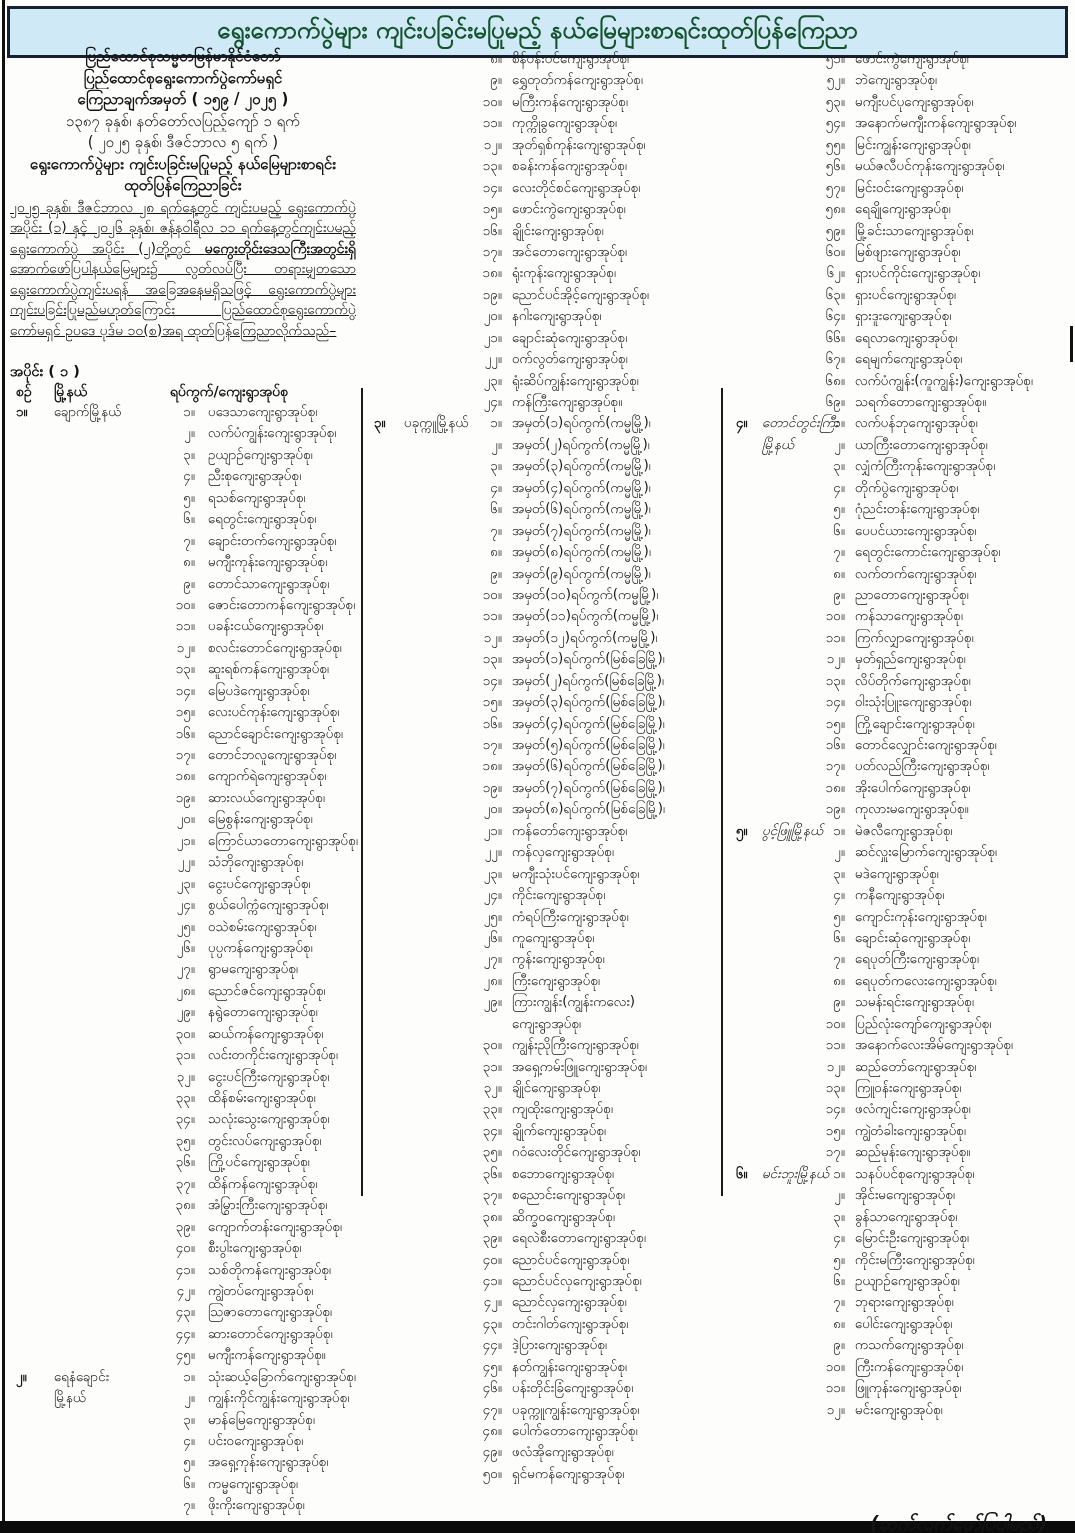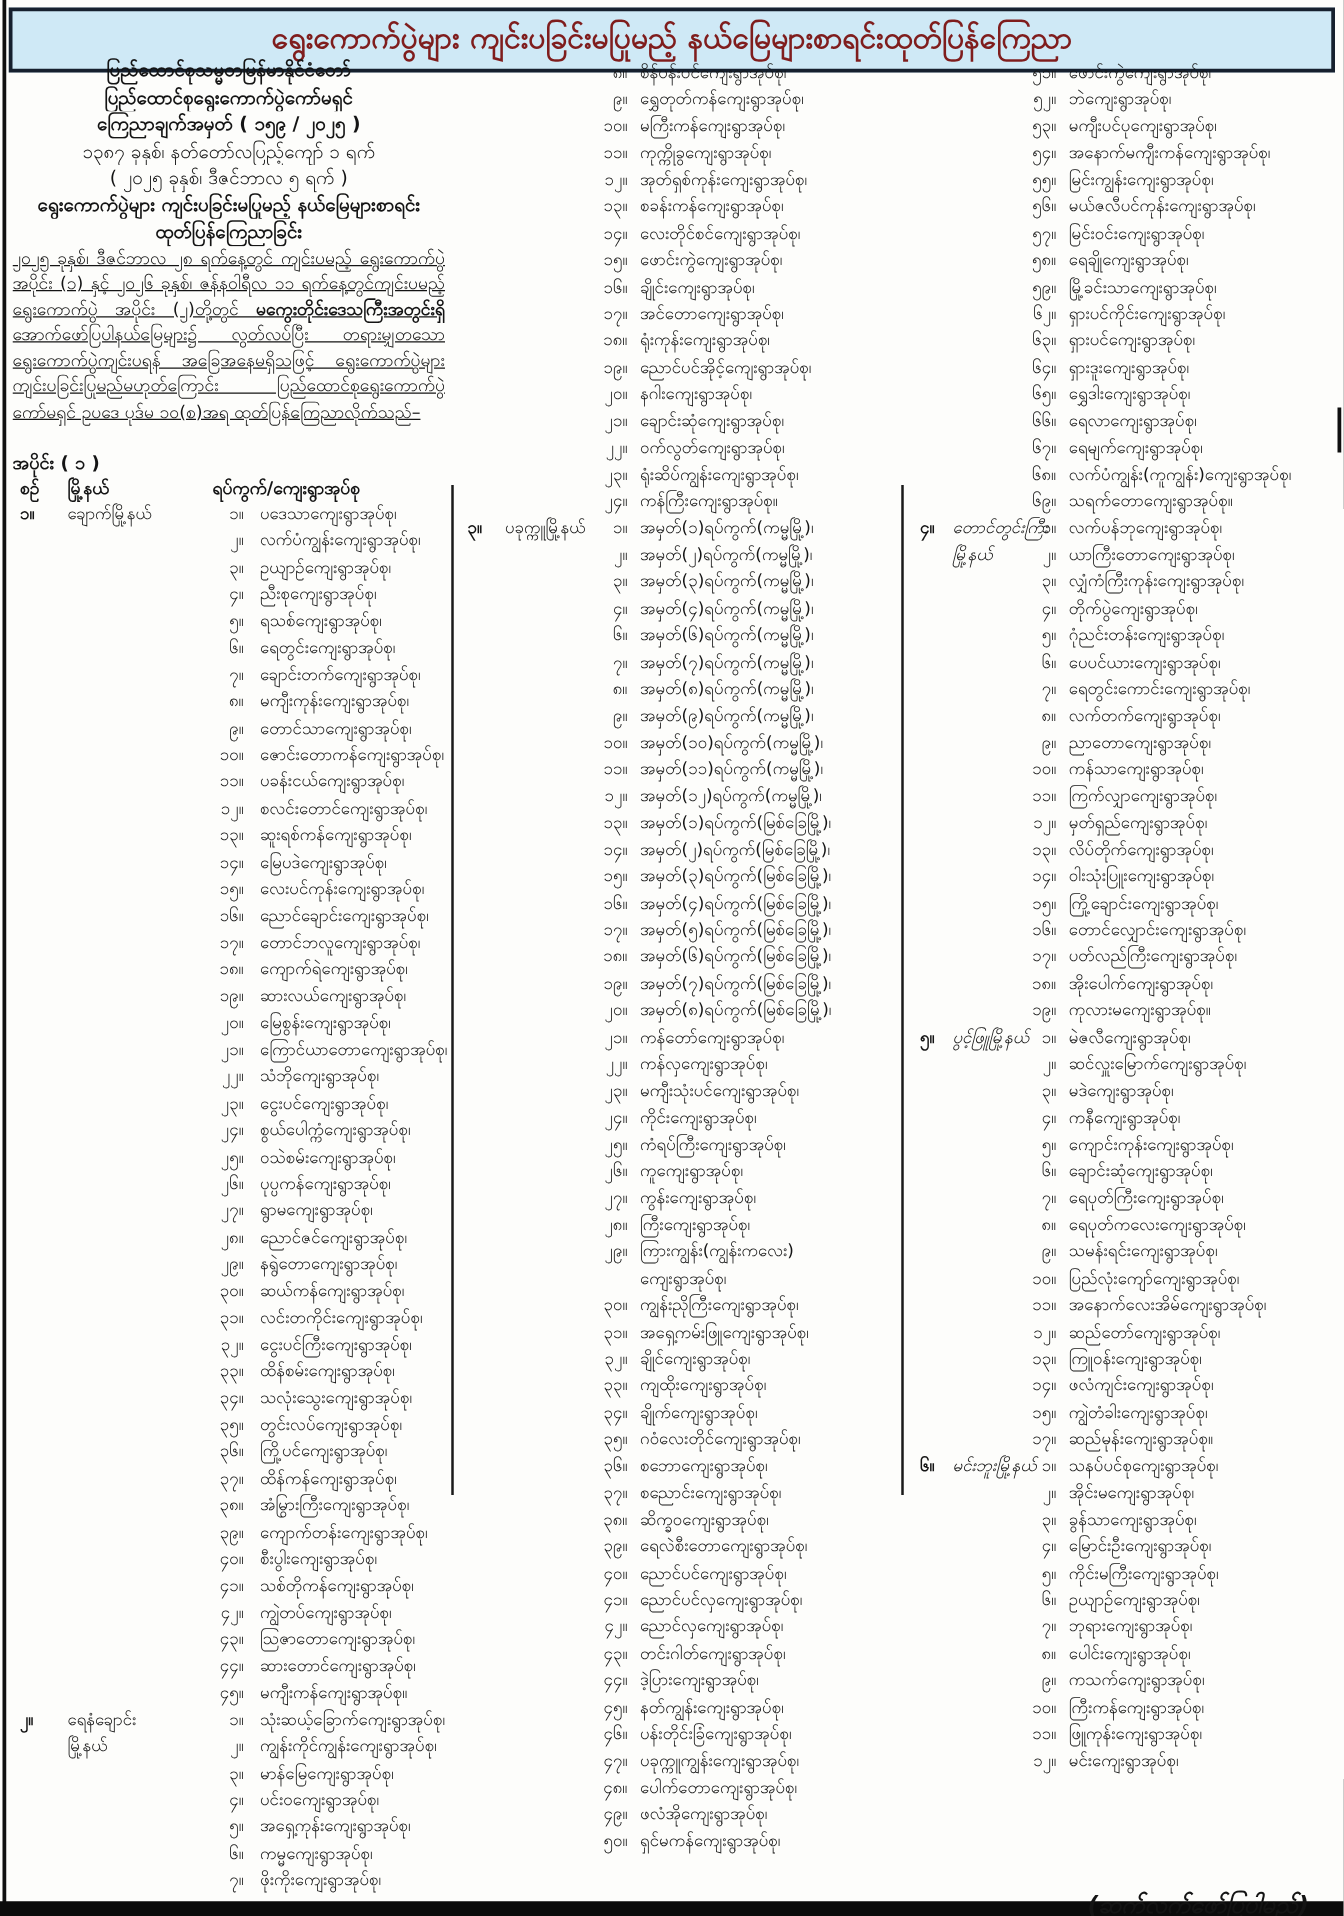--- a/index.html
+++ b/index.html
@@ -3,21 +3,21 @@
 <meta charset="utf-8">
 <style>
   html,body{margin:0;padding:0;background:#888;}
   .page{position:relative;width:1075px;height:1533px;background:#fdfdfb;overflow:hidden;
         font-family:"DejaVu Sans","Liberation Sans",sans-serif;color:#141414;}
   .edge-left{position:absolute;left:2px;top:0;bottom:0;width:3px;background:#101010;}
   .edge-bottom{position:absolute;left:0;right:0;bottom:0;height:12px;background:#0b0b0b;}
   .edge-right-mark{position:absolute;right:2px;top:326px;height:36px;width:3px;background:#101010;}
   .banner{position:absolute;left:7px;right:7px;top:6px;height:46px;background:#cfe9f6;
           border:3px solid #16202e;display:flex;align-items:center;justify-content:center;}
-  .banner span{font-size:24px;font-weight:bold;color:#7f1d1d;white-space:nowrap;}
+  .banner span{font-size:24px;font-weight:bold;color:#14532d;white-space:nowrap;}
   .col{position:absolute;top:46px;}
   .col1{left:10px;width:346px;}
   .col2{left:372px;width:340px;}
   .col3{left:730px;width:338px;}
   .intro{width:100%;}
   .iline{height:21.5px;line-height:21.5px;text-align:center;font-size:15px;white-space:nowrap;overflow:hidden;}
   .b{font-weight:bold;}
   .i{font-style:italic;}
   .para{margin:0;height:164px;overflow:hidden;font-size:14px;line-height:20.5px;text-align:justify;text-decoration:underline;}
   .part{height:20px;line-height:20px;font-size:14.5px;}
@@ -203,24 +203,24 @@
     <div class="list-col">
         <div class="row"><span class="n">၅၁။</span><span class="v">ဖောင်းကွဲကျေးရွာအုပ်စု၊</span></div>
         <div class="row"><span class="n">၅၂။</span><span class="v">ဘဲကျေးရွာအုပ်စု၊</span></div>
         <div class="row"><span class="n">၅၃။</span><span class="v">မကျီးပင်ပုကျေးရွာအုပ်စု၊</span></div>
         <div class="row"><span class="n">၅၄။</span><span class="v">အနောက်မကျီးကန်ကျေးရွာအုပ်စု၊</span></div>
         <div class="row"><span class="n">၅၅။</span><span class="v">မြင်းကျွန်းကျေးရွာအုပ်စု၊</span></div>
         <div class="row"><span class="n">၅၆။</span><span class="v">မယ်ဇလီပင်ကုန်းကျေးရွာအုပ်စု၊</span></div>
         <div class="row"><span class="n">၅၇။</span><span class="v">မြင်းဝင်းကျေးရွာအုပ်စု၊</span></div>
         <div class="row"><span class="n">၅၈။</span><span class="v">ရေချိုကျေးရွာအုပ်စု၊</span></div>
         <div class="row"><span class="n">၅၉။</span><span class="v">မြို့ခင်းသာကျေးရွာအုပ်စု၊</span></div>
+        <div class="row"><span class="n">၆၀။</span><span class="v">မြစ်ဖျားကျေးရွာအုပ်စု၊</span></div>
         <div class="row"><span class="n">၆၂။</span><span class="v">ရှားပင်ကိုင်းကျေးရွာအုပ်စု၊</span></div>
         <div class="row"><span class="n">၆၃။</span><span class="v">ရှားပင်ကျေးရွာအုပ်စု၊</span></div>
         <div class="row"><span class="n">၆၄။</span><span class="v">ရှားဒူးကျေးရွာအုပ်စု၊</span></div>
-        <div class="row"><span class="n">၆၅။</span><span class="v">ရွှေဒါးကျေးရွာအုပ်စု၊</span></div>
         <div class="row"><span class="n">၆၆။</span><span class="v">ရေလာကျေးရွာအုပ်စု၊</span></div>
         <div class="row"><span class="n">၆၇။</span><span class="v">ရေမျက်ကျေးရွာအုပ်စု၊</span></div>
         <div class="row"><span class="n">၆၈။</span><span class="v">လက်ပံကျွန်း(ကူကျွန်း)ကျေးရွာအုပ်စု၊</span></div>
         <div class="row"><span class="n">၆၉။</span><span class="v">သရက်တောကျေးရွာအုပ်စု။</span></div>
         <div class="row"><span class="ts b">၄။</span><span class="tn">တောင်တွင်းကြီး</span><span class="n">၁။</span><span class="v">လက်ပန်ဘုကျေးရွာအုပ်စု၊</span></div>
         <div class="row"><span class="tn">မြို့နယ်</span><span class="n">၂။</span><span class="v">ယာကြီးတောကျေးရွာအုပ်စု၊</span></div>
         <div class="row"><span class="n">၃။</span><span class="v">လျှံကံကြီးကုန်းကျေးရွာအုပ်စု၊</span></div>
         <div class="row"><span class="n">၄။</span><span class="v">တိုက်ပွဲကျေးရွာအုပ်စု၊</span></div>
         <div class="row"><span class="n">၅။</span><span class="v">ဂုံညင်းတန်းကျေးရွာအုပ်စု၊</span></div>
         <div class="row"><span class="n">၆။</span><span class="v">ပေပင်ယားကျေးရွာအုပ်စု၊</span></div>

